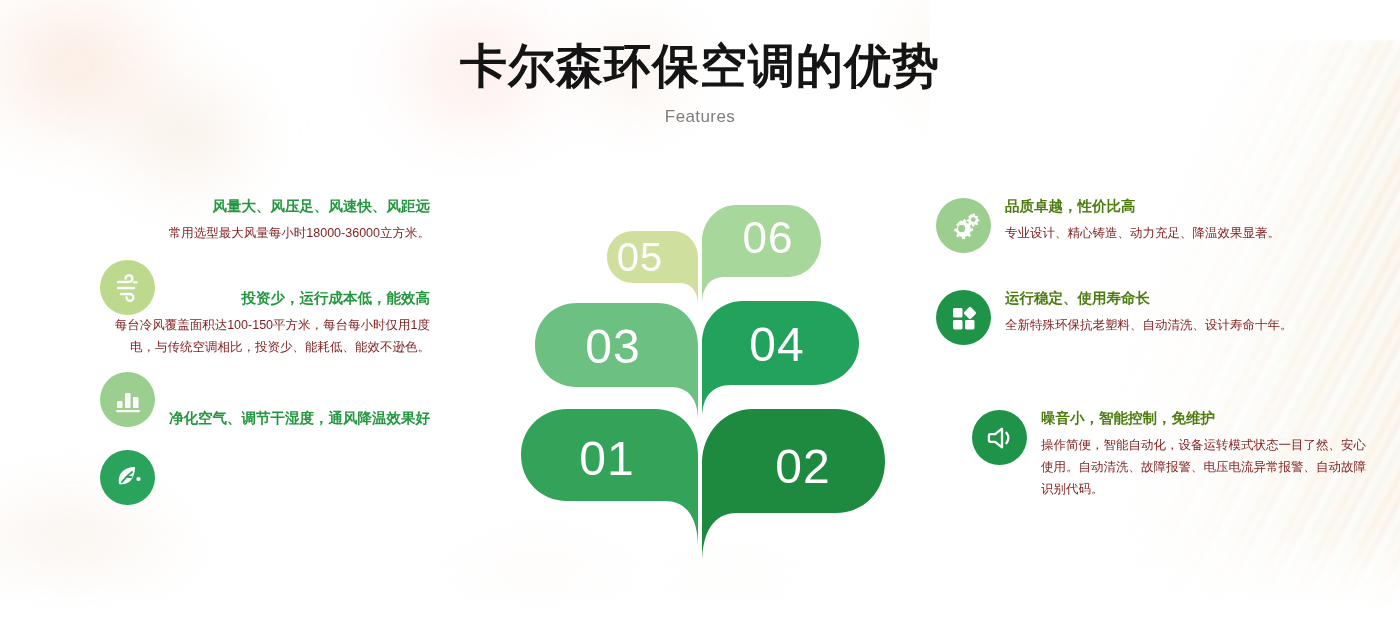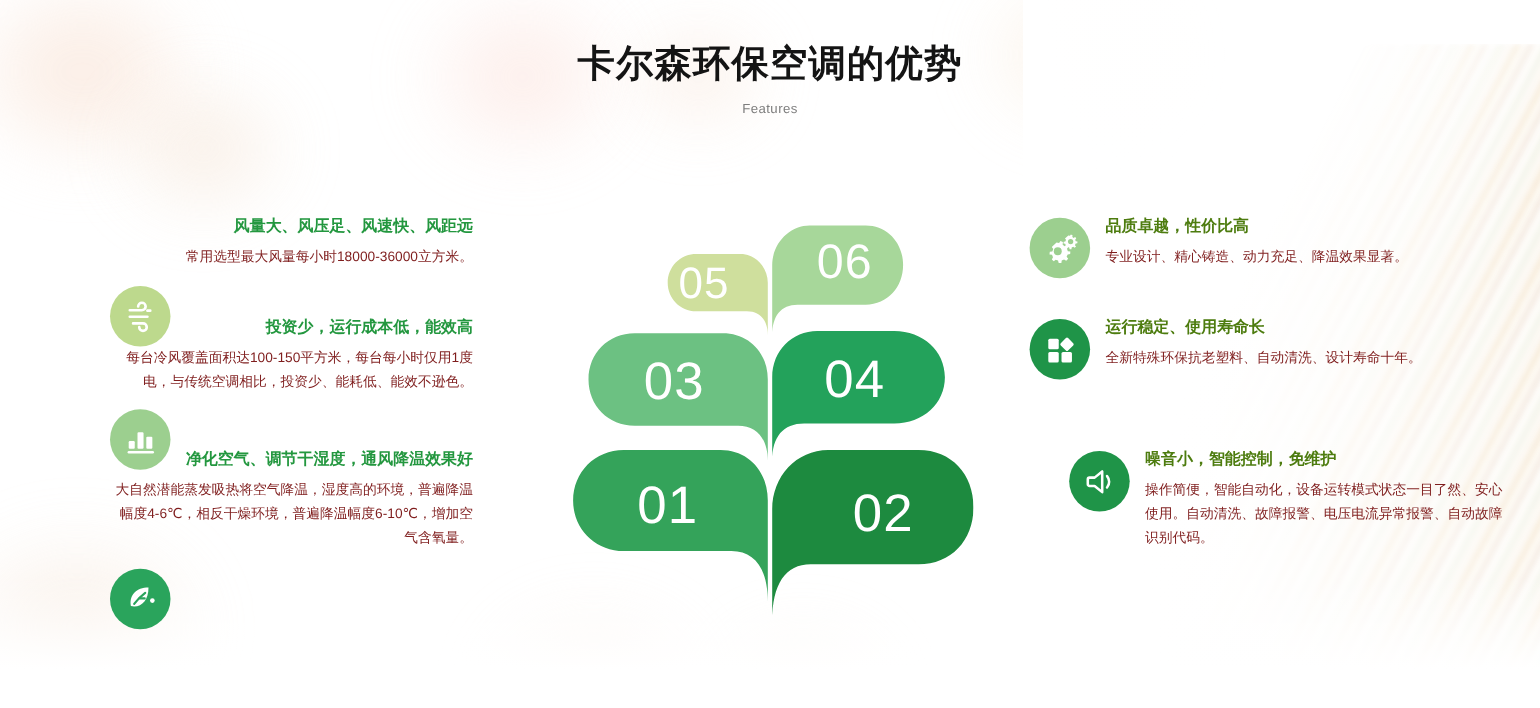--- a/index.html
+++ b/index.html
@@ -87,29 +87,29 @@
 
   
   #header {
     position: absolute;
     left: 0; top: 38px;
     width: 1400px;
     text-align: center;
     z-index: 3;
   }
   #page-title {
-    font-size: 34px;
+    font-size: 47px;
     font-weight: bold;
     color: #141414;
     letter-spacing: 1px;
     line-height: 1.18;
   }
   #page-subtitle {
     margin-top: 14px;
-    font-size: 12px;
+    font-size: 17px;
     color: #7d7d7d;
     letter-spacing: .4px;
   }
 
   
   #stage {
     position: absolute;
     inset: 0;
     z-index: 2;
   }
@@ -237,21 +237,20 @@
           <rect x="21" y="13" width="5.5" height="11" rx="1"></rect>
           <rect x="4" y="26" width="24" height="2.2" rx="1.1"></rect>
         </g>
       </svg>
     </div>
   </div>
 
   <div class="feature left" id="feature-air">
     <div class="feature-text">
       <div class="feature-title">净化空气、调节干湿度，通风降温效果好</div>
-      <div class="feature-desc">大自然潜能蒸发吸热将空气降温，湿度高的环境，普遍降温幅度4-6℃，相反干燥环境，普遍降温幅度6-10℃，增加空气含氧量。</div>
     </div>
     <div class="icon-badge" style="background:#2aa45c">
       <svg width="34" height="34" viewBox="0 0 34 34" aria-hidden="true">
         <g fill="#ffffff">
           <path d="M8 24 C6 14 13 7 24 7 C24 19 17 26 8 24 Z"></path>
           <circle cx="27.5" cy="19" r="2.1"></circle>
         </g>
         <path d="M11 22 C14 18 17 15 21 12" stroke="#2aa45c" stroke-width="2" fill="none" stroke-linecap="round"></path>
         <path d="M16 17 h4.5" stroke="#2aa45c" stroke-width="2" stroke-linecap="round"></path>
       </svg>

